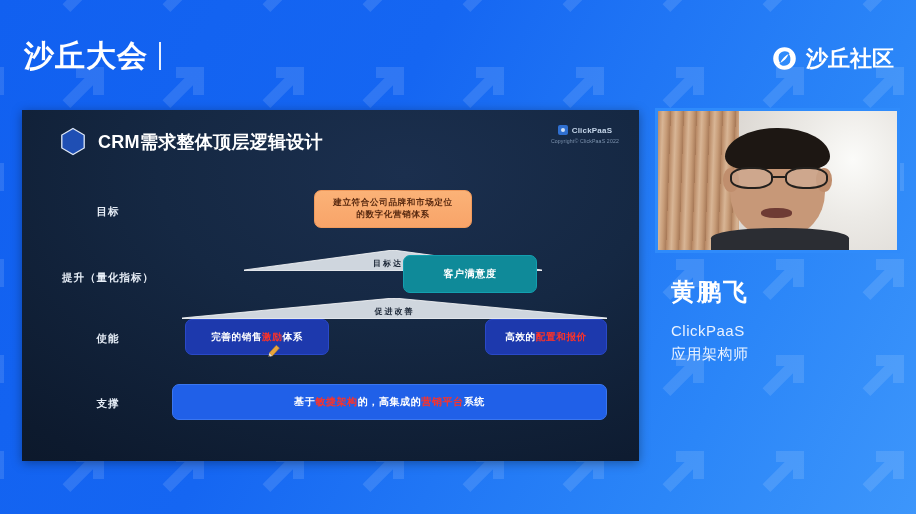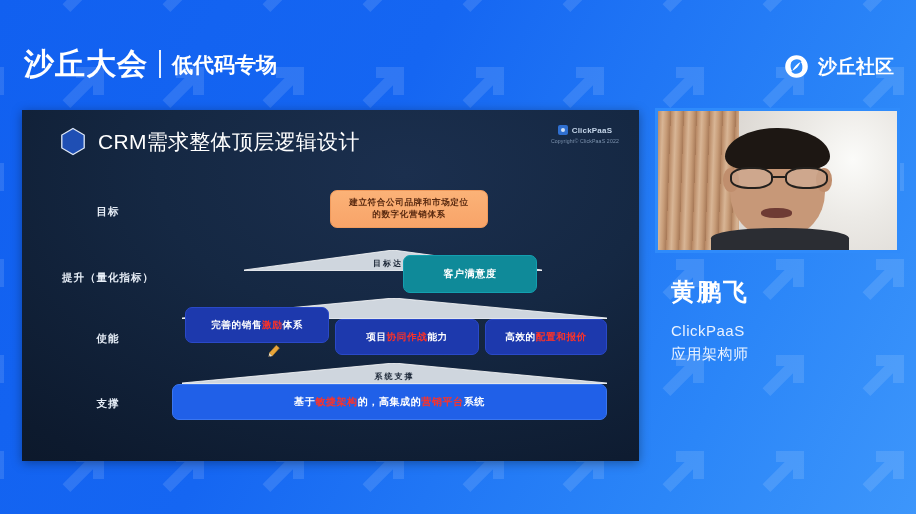--- a/index.html
+++ b/index.html
@@ -20,56 +20,56 @@
     opacity:.115;
   }
   .wm i {
     position:absolute; background:#ffffff;
   }
   .wm .shaft { width:44px; height:11px; top:17px; left:0; transform:rotate(-45deg); transform-origin:50% 50%; }
   .wm .h1 { width:28px; height:11px; top:1px; left:16px; }
   .wm .h2 { width:11px; height:28px; top:1px; left:33px; }
 
   
-  .header { position:absolute; left:0; top:16px; width:916px; height:100px; }
+  .header { position:absolute; left:0; top:8px; width:916px; height:100px; }
   .brand {
     position:absolute; left:24px; top:33px;
     display:flex; align-items:center; gap:11px;
     color:#ffffff;
   }
   .brand-main {
     font-size:30px; font-weight:bold; letter-spacing:1px;
     line-height:1; white-space:nowrap;
   }
   .brand-sep { width:2px; height:28px; background:rgba(255,255,255,.9); }
   .brand-sub { font-size:21px; font-weight:bold; line-height:1; white-space:nowrap; }
 
   .community {
     position:absolute; right:22px; top:38px;
     display:flex; align-items:center; gap:9px; color:#fff;
   }
   .community-mark {
     position:relative; width:25px; height:25px; flex:none;
   }
-  .community-label { font-size:19px; font-weight:bold; line-height:1; white-space:nowrap; }
+  .community-label { font-size:22px; font-weight:bold; line-height:1; white-space:nowrap; }
 
   
   .slide {
     position:absolute; left:22px; top:110px; width:617px; height:351px;
     background: radial-gradient(125% 135% at 62% 18%, #1b2f4e 0%, #152843 32%, #0d1a2e 72%, #0a1423 100%);
     box-shadow:0 2px 10px rgba(0,0,0,.35);
     overflow:hidden;
   }
   .slide-title {
     position:absolute; left:38px; top:17px;
     display:flex; align-items:center; gap:12px;
   }
   .hexmark { width:26px; height:29px; flex:none; }
   .slide-title-text {
-    font-size:21px; font-weight:normal; color:#ffffff;
+    font-size:18px; font-weight:bold; color:#ffffff;
     letter-spacing:.3px; line-height:1; white-space:nowrap;
   }
 
   .cp-logo {
     position:absolute; right:20px; top:15px; text-align:center;
     color:#a8bdd6;
   }
   .cp-row { display:flex; align-items:center; justify-content:center; gap:4px; }
   .cp-badge {
     width:10px; height:10px; border-radius:2px;
@@ -468,21 +468,20 @@
         <i class="shaft"></i>
         <i class="h1"></i>
         <i class="h2"></i>
       </div>
     </div>
 
   <div class="header">
     <div class="brand">
       <div class="brand-main">沙丘大会</div>
       <div class="brand-sep"></div>
-      <div class="brand-sub">低代码专场</div>
     </div>
 
     <div class="community">
       <div class="community-mark">
         <svg viewBox="0 0 25 25" width="25" height="25">
           <path d="M12.5 1.2a11.3 11.3 0 1 0 0 22.6 11.3 11.3 0 0 0 0-22.6z" fill="#ffffff"></path>
           <path d="M7.2 8.2c2.6-3.6 8.1-3.9 10.4-.6-2.3 1.1-4.2 2.4-5.7 3.9-1.8 1.8-2.9 3.8-3.5 5.9-1.9-2.4-2.4-6.1-1.2-9.2z" fill="#2f8bfb"></path>
           <path d="M17.8 16.8c-2.6 3.6-8.1 3.9-10.4.6 2.3-1.1 4.2-2.4 5.7-3.9 1.8-1.8 2.9-3.8 3.5-5.9 1.9 2.4 2.4 6.1 1.2 9.2z" fill="#2f8bfb"></path>
         </svg>
       </div>
@@ -507,73 +506,63 @@
         <span class="cp-name">ClickPaaS</span>
       </div>
       <div class="cp-copy">Copyright© ClickPaaS 2022</div>
     </div>
 
     <div class="rowlabel" style="left:38px; top:95px; width:96px;">目标</div>
     <div class="rowlabel" style="left:22px; top:161px; width:128px;">提升（量化指标）</div>
     <div class="rowlabel" style="left:38px; top:222px; width:96px;">使能</div>
     <div class="rowlabel" style="left:38px; top:287px; width:96px;">支撑</div>
 
-    <div class="box goal" style="left:308px; top:80px; width:158px; height:38px; flex-direction:column;">
+    <div class="box goal" style="left:292px; top:80px; width:158px; height:38px; flex-direction:column;">
       <span>建立符合公司品牌和市场定位</span>
       <span>的数字化营销体系</span>
     </div>
 
     <div class="chev" style="left:222px; top:140px; width:298px;">
       <svg viewBox="0 0 298 21" preserveAspectRatio="none">
         <polygon points="0,20 149,0 298,20 298,21 0,21" fill="#cfd6de" stroke="#ffffff" stroke-width="0.8"></polygon>
       </svg>
       <span>目标达成</span>
     </div>
 
     <div class="box metric" style="left:381px; top:145px; width:134px; height:38px;">客户满意度</div>
 
     <div class="chev" style="left:160px; top:188px; width:425px;">
       <svg viewBox="0 0 425 21" preserveAspectRatio="none">
         <polygon points="0,20 212,0 425,20 425,21 0,21" fill="#cfd6de" stroke="#ffffff" stroke-width="0.8"></polygon>
       </svg>
-    </div>
-
-    <div class="box enable" style="left:163px; top:197px; width:144px; height:36px;">
+      <span>促进改善</span>
+    </div>
+
+    <div class="box enable" style="left:163px; top:209px; width:144px; height:36px;">
       <span>
         <span>完善的销售</span><span class="hl">激励</span><span>体系</span>
       </span>
     </div>
     <div class="pencil" style="left:243px; top:233px;">
       <svg viewBox="0 0 17 17" width="17" height="17">
         <g transform="rotate(42 8.5 8.5)">
           <rect x="6.4" y="2" width="4.2" height="10.5" fill="#e8a53a" stroke="#b8801f" stroke-width="0.5"></rect>
           <polygon points="6.4,12.5 10.6,12.5 8.5,16" fill="#f0e2c5"></polygon>
           <polygon points="7.5,14.3 9.5,14.3 8.5,16" fill="#3b3027"></polygon>
         </g>
       </svg>
     </div>
 
-    <div class="box enable" style="left:313px; top:209px; width:144px; height:36px;">
-      <span>
-        <span>项目</span><span class="hl">协同作战</span><span>能力</span>
-      </span>
-    </div>
 
     <div class="box enable" style="left:463px; top:209px; width:122px; height:36px;">
       <span>
         <span>高效的</span><span class="hl">配置和报价</span><span></span>
       </span>
     </div>
 
-    <div class="chev" style="left:160px; top:253px; width:425px;">
-      <svg viewBox="0 0 425 21" preserveAspectRatio="none">
-        <polygon points="0,20 212,0 425,20 425,21 0,21" fill="#cfd6de" stroke="#ffffff" stroke-width="0.8"></polygon>
-      </svg>
-      <span>系统支撑</span>
-    </div>
 
     <div class="box support" style="left:150px; top:274px; width:435px; height:36px;">
       <span>
         <span>基于</span><span class="hl">敏捷架构</span><span>的，高集成的</span><span class="hl">营销平台</span><span>系统</span>
       </span>
     </div>
   </div>
 
   <div class="cam">
     <div class="cam-bg">

